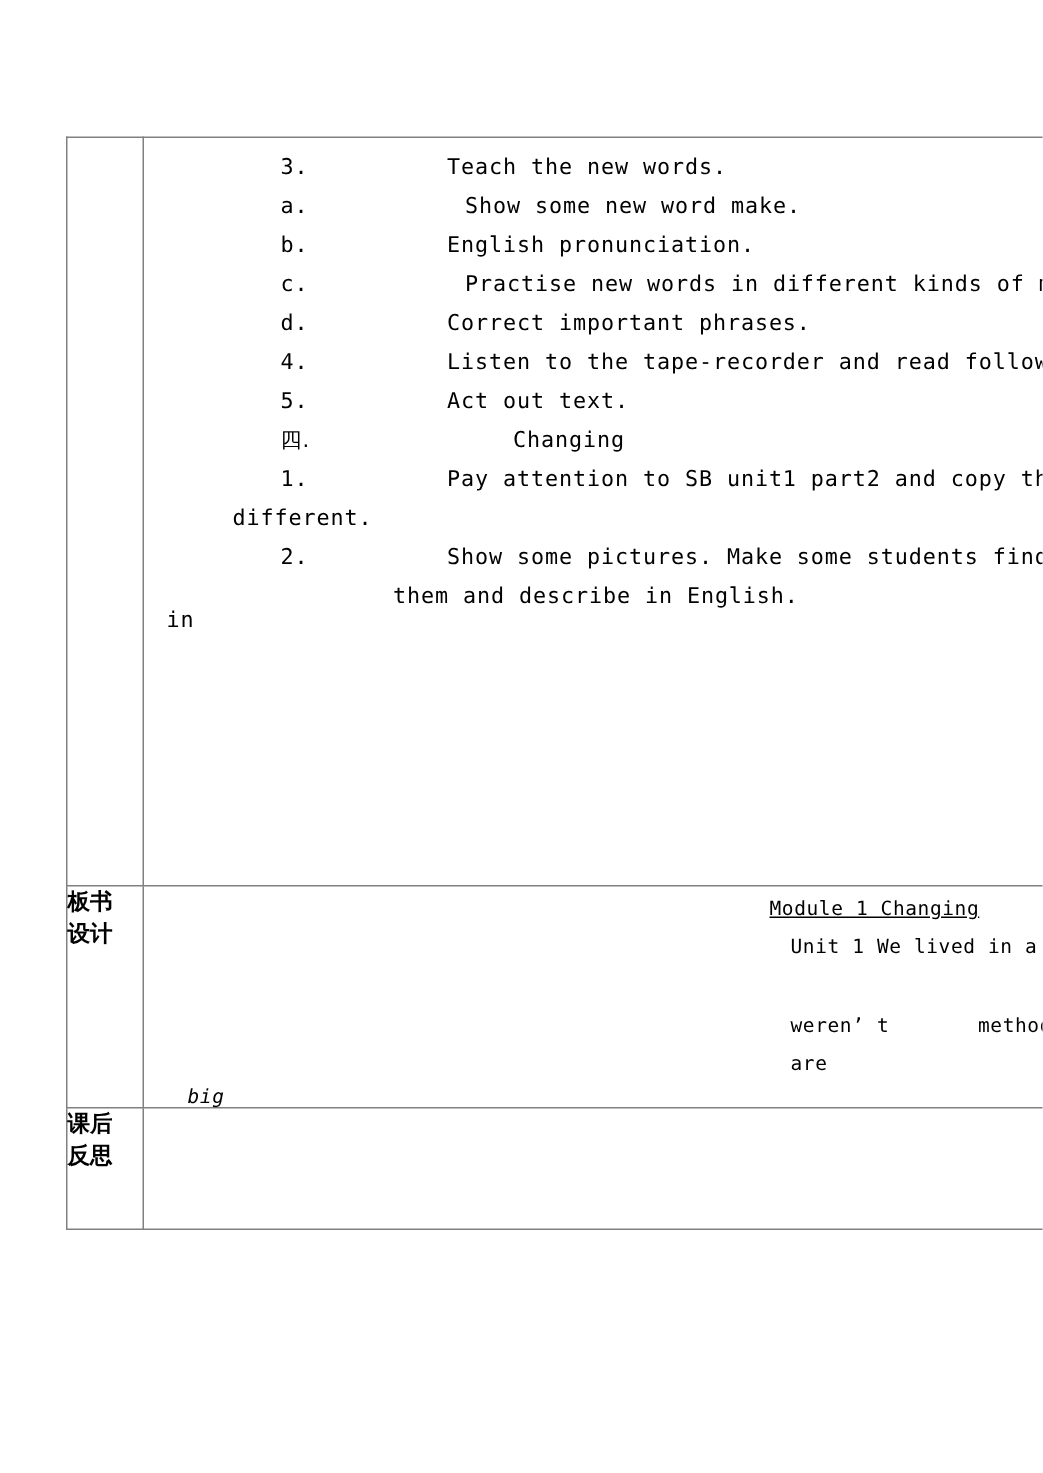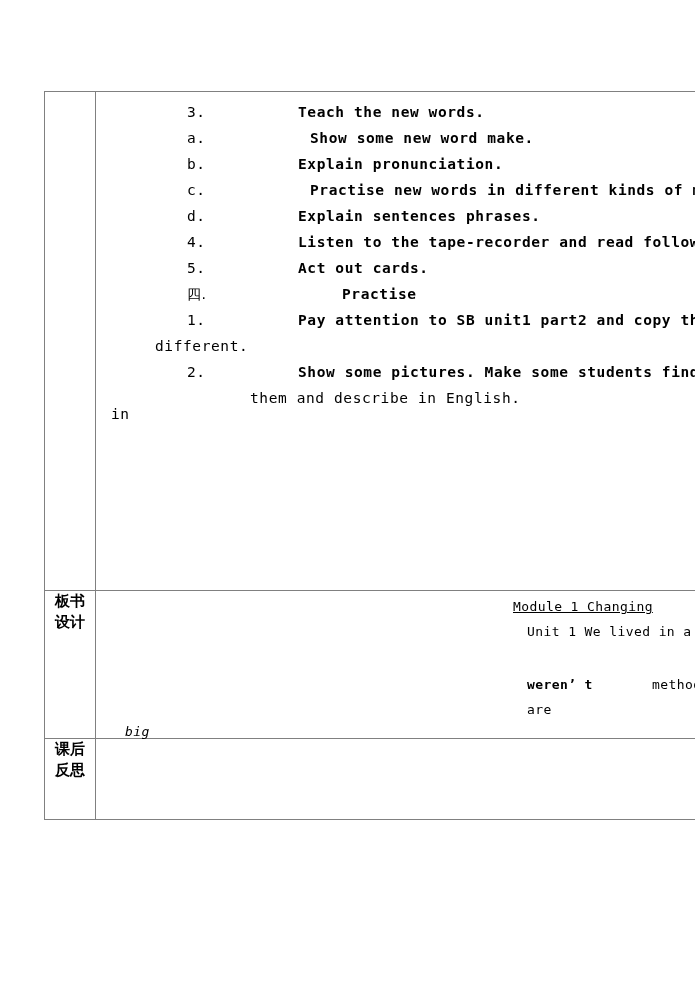--- a/index.html
+++ b/index.html
@@ -45,21 +45,20 @@
   
   .label-cell {
     font-family: "DejaVu Sans", sans-serif;
     font-weight: bold;
     font-size: 15px;
     line-height: 21px;
     color: #000000;
     padding: 5px 0 0 4px;
     letter-spacing: 0px;
     white-space: nowrap;
-    text-align: center;
   }
   .label-cell .lbl-line { display: block; }
 
   
   .body-cell {
     padding: 0;
     height: 498px;
   }
   .content-block {
     position: relative;
@@ -80,37 +79,36 @@
     top: 0;
   }
   .marker.cjk {
     font-family: "DejaVu Sans", sans-serif;
     font-size: 14px;
   }
   .txt {
     position: absolute;
     left: 202px;
     top: 0;
-    font-weight: bold;
   }
   .txt.ind {  left: 214px; }
   .txt.ind2 { left: 246px; }
   .cont {
     position: absolute;
     left: 59px;
     top: 0;
   }
   .cont-left {
     position: absolute;
     left: 15px;
     top: 16px;
   }
   .cont-txt {
     position: absolute;
-    left: 154px;
+    left: 166px;
     top: 0;
   }
 
   
   .board-cell {
     height: 147px;
     position: relative;
   }
   .board-inner {
     position: relative;
@@ -119,21 +117,21 @@
     font-size: 13px;
     line-height: 25px;
     letter-spacing: 0.4px;
   }
   .board-line {
     position: absolute;
     white-space: nowrap;
   }
   .bl-module { left: 417px; top: 3px; text-decoration: underline; }
   .bl-unit   { left: 431px; top: 28px; }
-  .bl-werent { left: 431px; top: 81px; font-weight: bold; }
+  .bl-werent { left: 431px; top: 81px; }
   .bl-lived  { left: 556px; top: 81px; }
   .bl-are    { left: 431px; top: 106px; }
   .bl-big    { left: 29px;  top: 128px; font-style: italic; }
 
   
   .reflect-cell { height: 80px; }
 </style>
 </head>
 <body>
 
@@ -156,46 +154,46 @@
               <span class="txt">Teach the new words.</span>
             </div>
 
             <div class="ln">
               <span class="marker">a.</span>
               <span class="txt ind">Show some new word make.</span>
             </div>
 
             <div class="ln">
               <span class="marker">b.</span>
-              <span class="txt">Explain pronunciation.</span>
+              <span class="txt">English pronunciation.</span>
             </div>
 
             <div class="ln">
               <span class="marker">c.</span>
               <span class="txt ind">Practise new words in different kinds of method.</span>
             </div>
 
             <div class="ln">
               <span class="marker">d.</span>
-              <span class="txt">Explain sentences phrases.</span>
+              <span class="txt">Correct important phrases.</span>
             </div>
 
             <div class="ln">
               <span class="marker">4.</span>
               <span class="txt">Listen to the tape-recorder and read follow it .</span>
             </div>
 
             <div class="ln">
               <span class="marker">5.</span>
-              <span class="txt">Act out cards.</span>
+              <span class="txt">Act out text.</span>
             </div>
 
             <div class="ln">
               <span class="marker cjk">四.</span>
-              <span class="txt ind2">Practise</span>
+              <span class="txt ind2">Changing</span>
             </div>
 
             <div class="ln">
               <span class="marker">1.</span>
               <span class="txt">Pay attention to SB unit1 part2 and copy them to make</span>
             </div>
 
             <div class="ln">
               <span class="cont">different.</span>
             </div>

